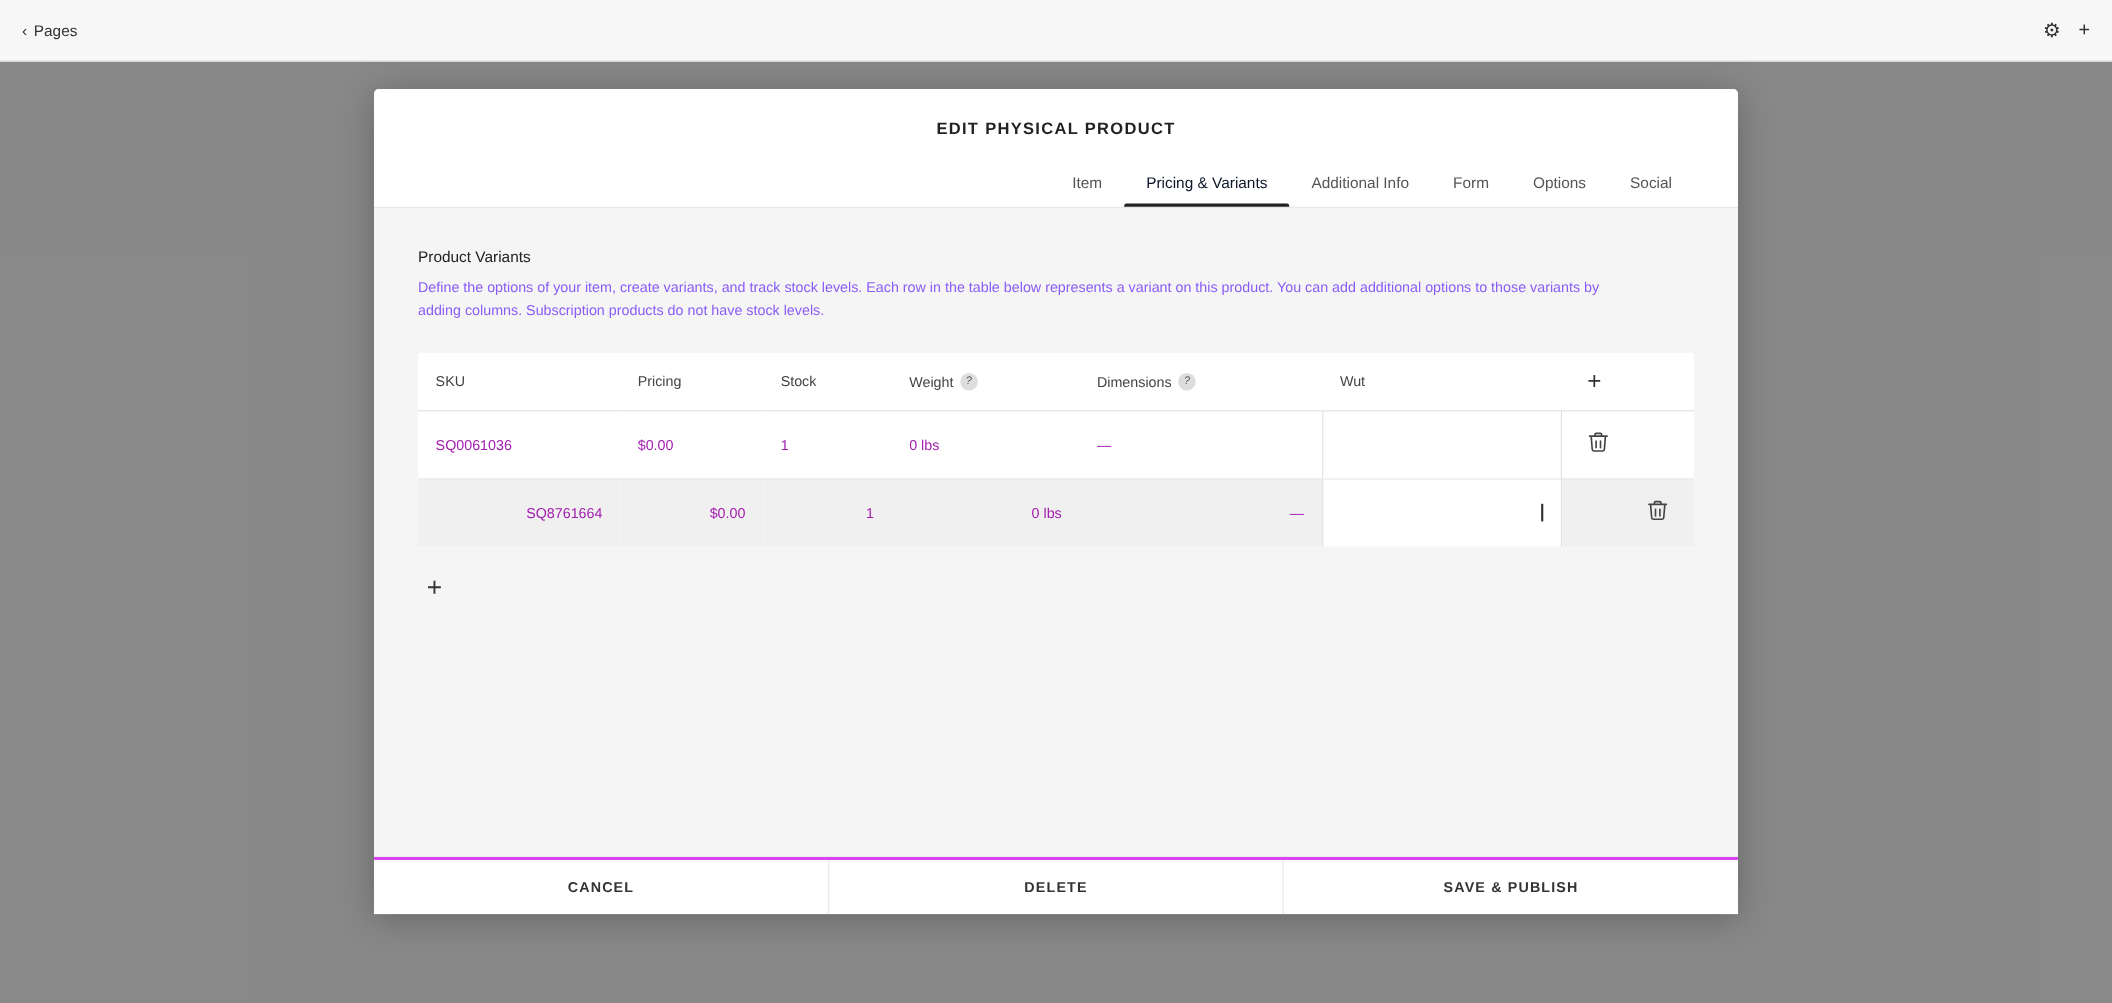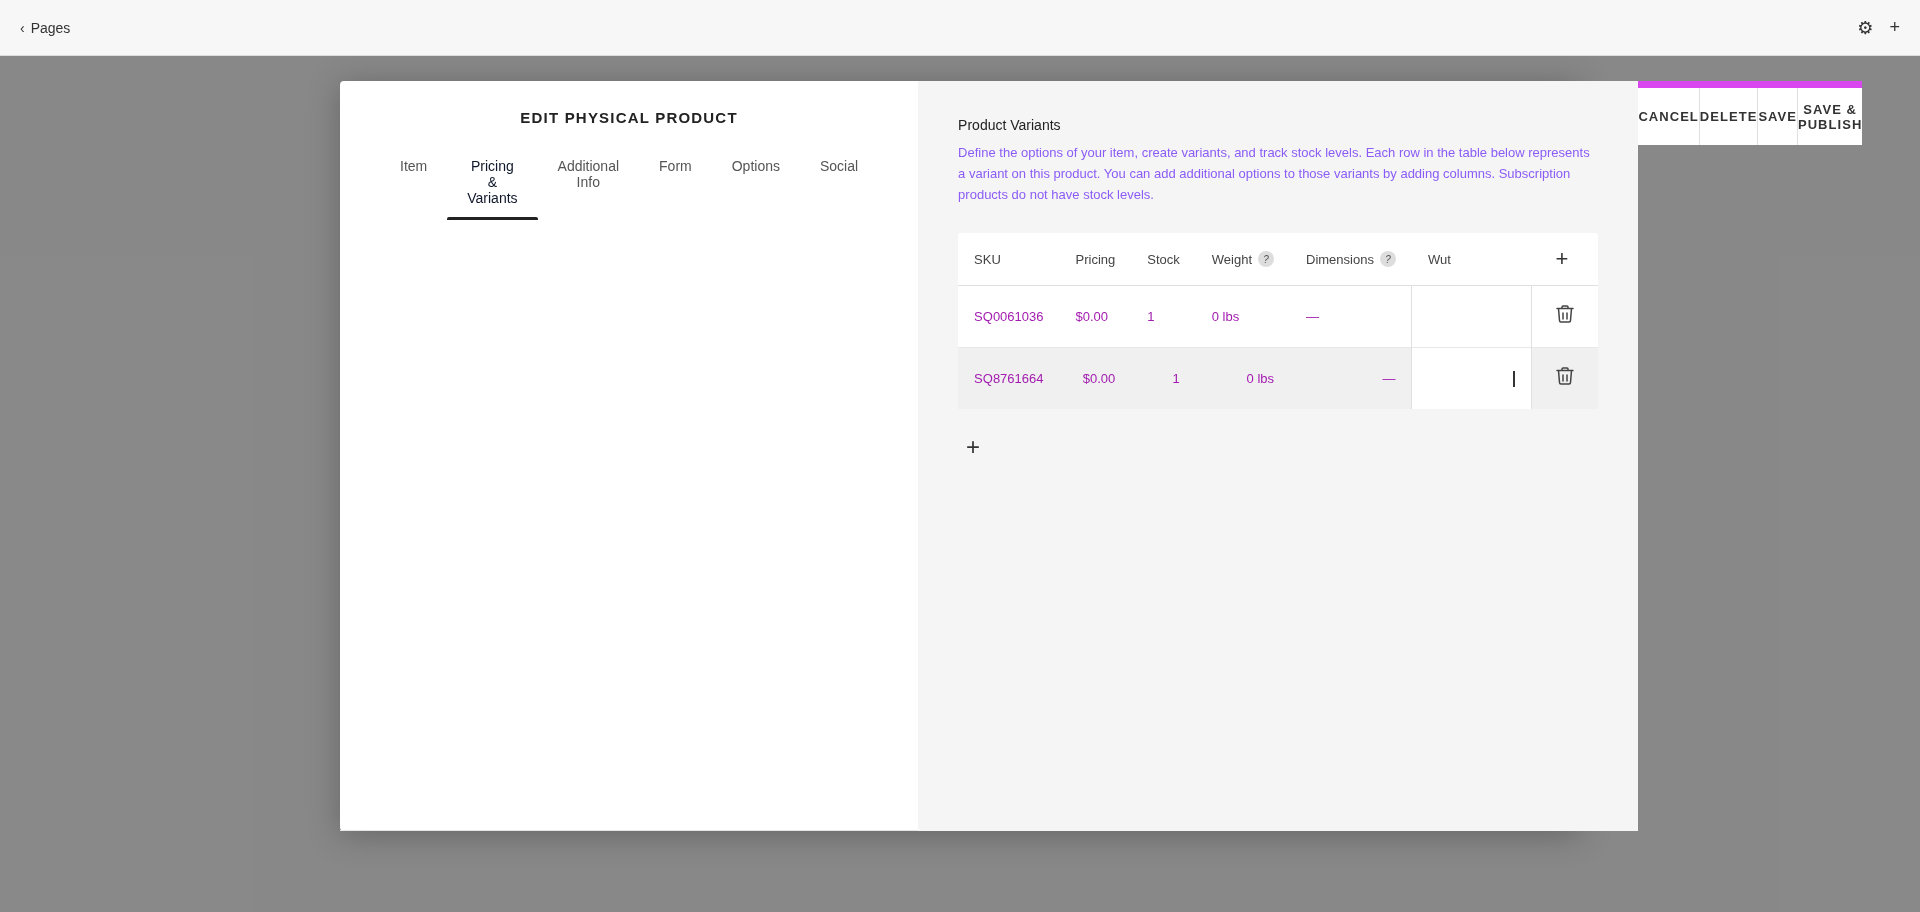--- a/index.html
+++ b/index.html
@@ -21,21 +21,21 @@
       align-items: center;
       justify-content: center;
     }
 
     .modal {
       background: #fff;
       border-radius: 4px;
       width: 1240px;
       min-height: 750px;
       display: flex;
-      flex-direction: row;
+      flex-direction: column;
       box-shadow: 0 4px 32px rgba(0,0,0,0.25);
       position: relative;
     }
 
     .modal-header {
       padding: 28px 40px 0;
       text-align: center;
       border-bottom: 1px solid #e5e5e5;
     }
 
@@ -204,22 +204,22 @@
       cursor: pointer;
       color: #333;
       margin-top: 20px;
       padding: 4px 8px;
       font-weight: 300;
       display: block;
     }
 
     .modal-footer {
       display: flex;
-      border-top: 7px solid #d946ef;
-      height: 64px;
+      border-top: 3px solid #d946ef;
+      height: 52px;
     }
 
     .footer-btn {
       flex: 1;
       border: none;
       background: #fff;
       font-size: 13px;
       font-weight: 700;
       letter-spacing: 0.08em;
       color: #333;
@@ -411,18 +411,17 @@
           </tr>
         </tbody>
       </table>
 
       <button class="add-row-btn">+</button>
     </div>
 
     <div class="modal-footer">
       <button class="footer-btn">CANCEL</button>
       <button class="footer-btn">DELETE</button>
-      <button class="footer-btn">SAVE</button>
       <button class="footer-btn">SAVE &amp; PUBLISH</button>
     </div>
 
   </div>
 </div>
 
 </body></html>

